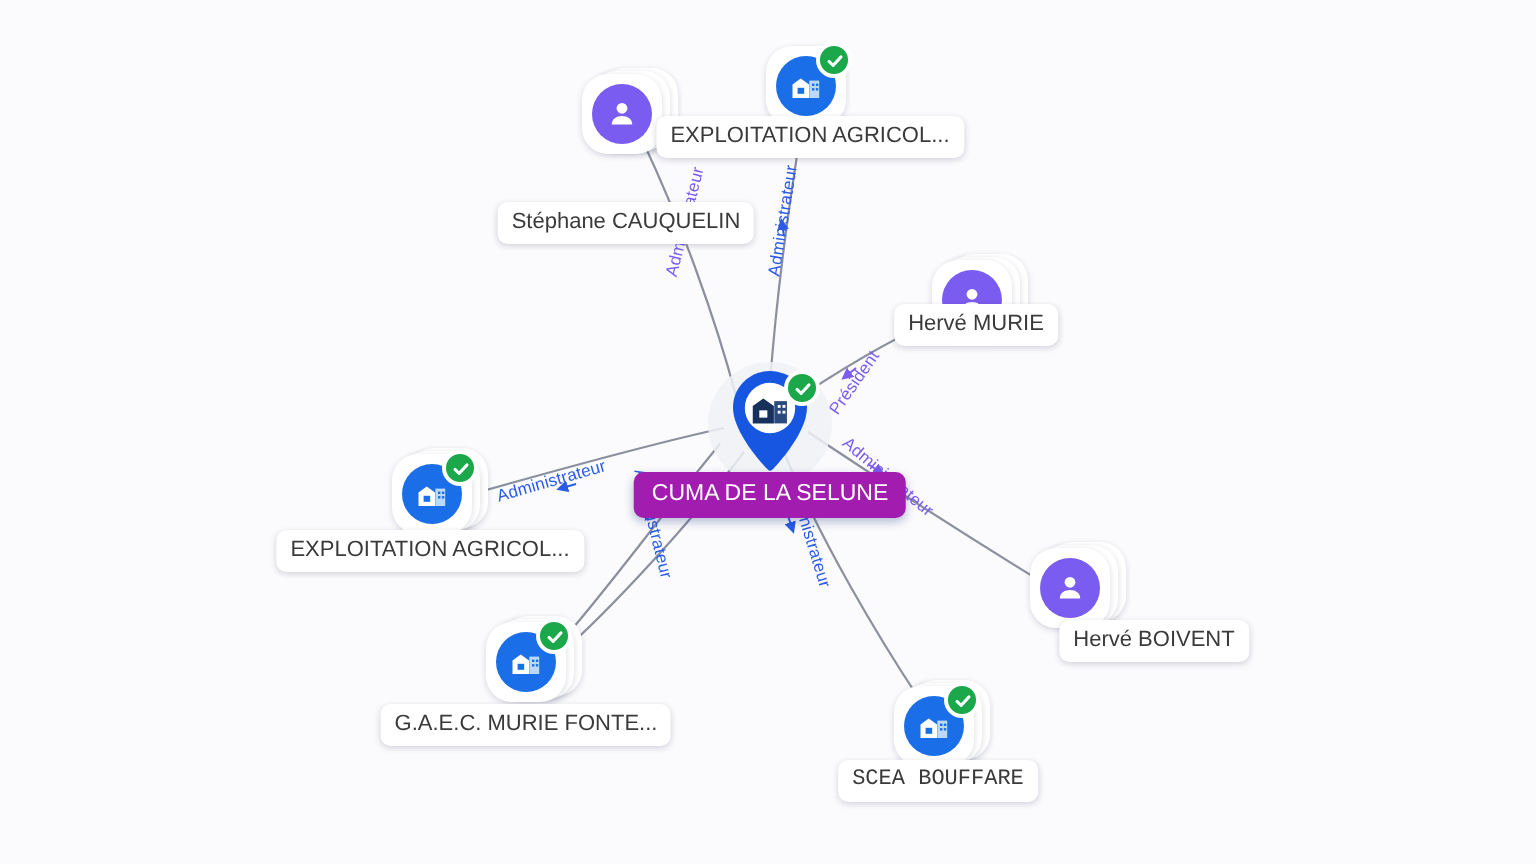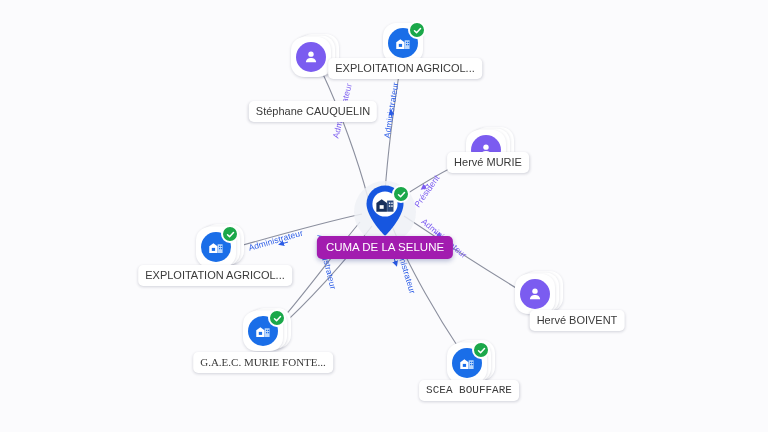--- a/index.html
+++ b/index.html
@@ -232,21 +232,21 @@
           <rect x="6.4" y="13.2" width="4.4" height="4" fill="#1a6ee8"></rect>
         </svg>
       </div>
       <div class="check">
         <svg width="9" height="9" viewBox="0 0 24 24" fill="none" stroke="#ffffff" stroke-width="4" stroke-linecap="round" stroke-linejoin="round">
           <path d="M4 12.5 L9.5 18 L20 6.5"></path>
         </svg>
       </div>
     </div>
   </div>
-  <div class="label" style="left:263px;top:352px;font-family:Liberation Serif, serif;">G.A.E.C. MURIE FONTE...</div>
+  <div class="label" style="left:263px;top:352px;">G.A.E.C. MURIE FONTE...</div>
 
   <div class="node" style="left:218px;top:249px;">
     <div class="node-stack">
       <div class="card c3"></div>
       <div class="card c2"></div>
       <div class="card c1"></div>
       <div class="disc company">
         <svg width="18" height="18" viewBox="0 0 24 24">
           <path d="M3 20V11l5.5-4L14 11v9z" fill="#ffffff"></path>
           <path d="M14.2 20V8.4h6.6V20z" fill="#bcd8fb"></path>

